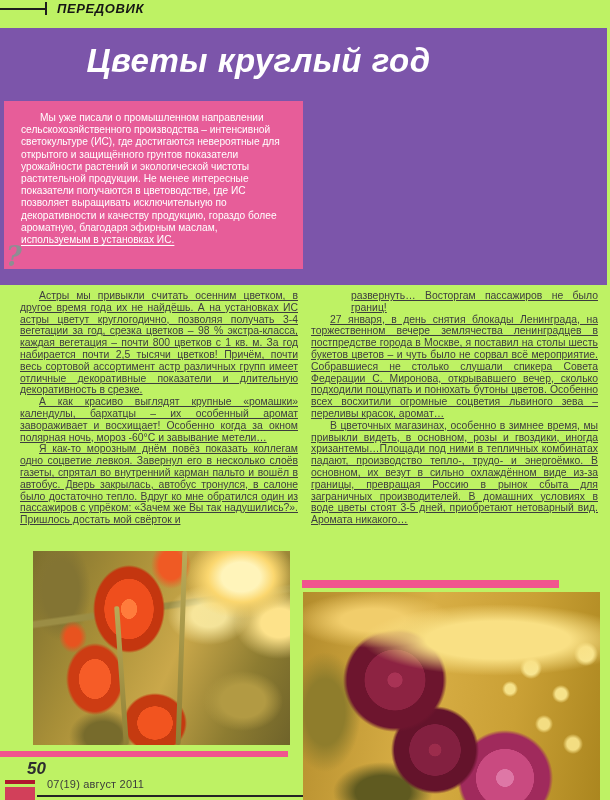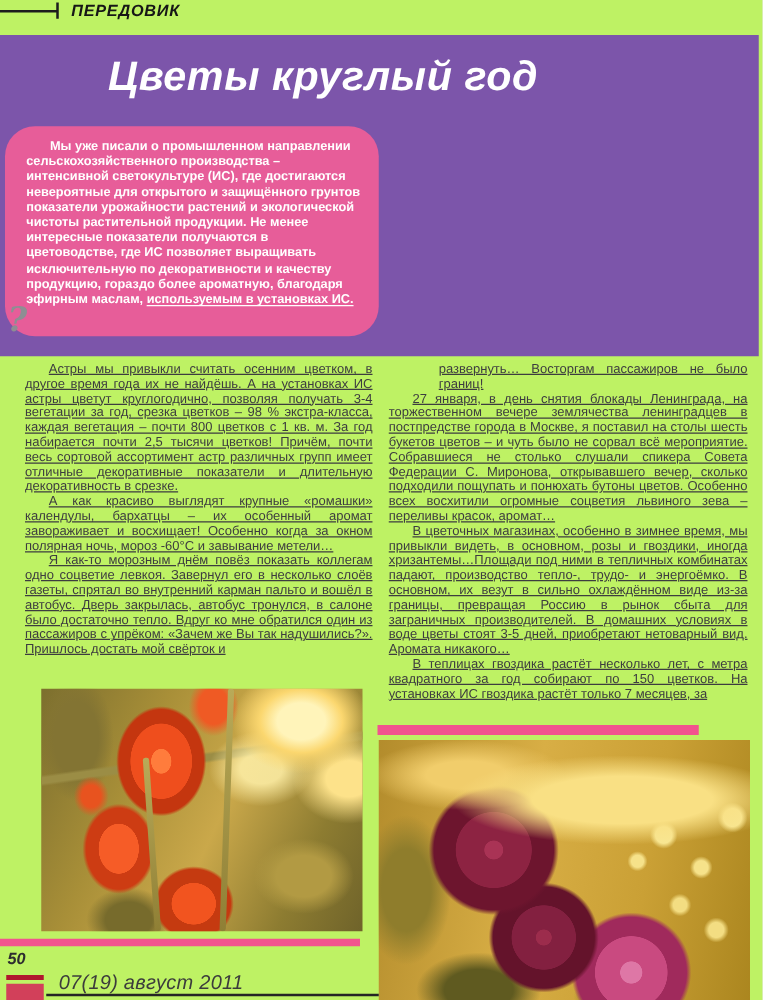--- a/index.html
+++ b/index.html
@@ -16,22 +16,22 @@
   }
   
   .banner{position:absolute;left:0;top:28px;width:607px;height:257px;background:#7c55aa;}
   .title{
     position:absolute;top:14px;left:0;right:90px;text-align:center;
     font-size:33px;font-weight:bold;font-style:italic;color:#ffffff;letter-spacing:.5px;
   }
   
   .introbox{
     position:absolute;left:4px;top:73px;width:268px;height:147px;
-    background:#e75d99;color:#ffffff;font-weight:bold;
-    font-size:10.2px;line-height:12.2px;padding:11px 14px 10px 17px;border-radius:24px;
+    background:#e75d99;color:#ffffff;font-weight:normal;
+    font-size:10.2px;line-height:12.2px;padding:11px 14px 10px 17px;
   }
   .introbox p{margin:0;text-indent:19px;}
   .intro-underline{text-decoration:underline;text-underline-offset:2px;}
   .qmark{
     position:absolute;left:6px;top:215px;font-family:"DejaVu Serif",serif;
     font-style:italic;font-weight:bold;font-size:27px;color:#8e8e93;line-height:1;
   }
   
   .photo{position:absolute;overflow:hidden;}
   .photo-asters{
@@ -101,24 +101,24 @@
   .col{position:absolute;top:290px;color:#3d3d3f;font-size:10.4px;line-height:11.8px;text-align:justify;text-decoration:underline;}
   .col p{margin:0;text-indent:19px;}
   .col p.noindent{text-indent:0;margin-left:40px;}
   .col-left{left:20px;width:278px;}
   .col-right{left:311px;width:287px;}
   
   .pinkbar{position:absolute;background:#f1548e;}
   .pinkbar-right{left:302px;top:580px;width:257px;height:8px;}
   .pinkbar-left{left:0;top:751px;width:288px;height:6px;}
   
-  .pagenum{position:absolute;left:6px;top:759px;font-size:13px;font-weight:bold;font-style:italic;color:#2d2d2f;}
+  .pagenum{position:absolute;left:27px;top:759px;font-size:17px;font-weight:bold;font-style:italic;color:#2d2d2f;}
   .footer-redbar{position:absolute;left:5px;top:780px;width:30px;height:4px;background:#b0182e;}
   .footer-redblock{position:absolute;left:5px;top:787px;width:30px;height:13px;background:#d2405a;}
-  .issue{position:absolute;left:47px;top:778px;font-size:16px;color:#3c3c3c;letter-spacing:.2px;font-style:italic;}
+  .issue{position:absolute;left:47px;top:778px;font-size:11px;color:#3c3c3c;letter-spacing:.2px;}
   .bottom-rule{position:absolute;left:37px;top:795px;width:266px;height:2px;background:#242424;}
 </style>
 </head>
 <body>
 
 <div class="page">
 
   <div class="kicker-rule"></div>
   <div class="kicker-tick"></div>
   <div class="kicker">ПЕРЕДОВИК</div>
@@ -134,21 +134,20 @@
 
   <div class="col col-left">
     <p>Астры мы привыкли считать осенним цветком, в другое время года их не найдёшь. А на установках ИС астры цветут круглогодично, позволяя получать 3-4 вегетации за год, срезка цветков – 98 % экстра-класса, каждая вегетация – почти 800 цветков с 1 кв. м. За год набирается почти 2,5 тысячи цветков! Причём, почти весь сортовой ассортимент астр различных групп имеет отличные декоративные показатели и длительную декоративность в срезке.</p>
     <p>А как красиво выглядят крупные «ромашки» календулы, бархатцы – их особенный аромат завораживает и восхищает! Особенно когда за окном полярная ночь, мороз -60°С и завывание метели…</p>
     <p>Я как-то морозным днём повёз показать коллегам одно соцветие левкоя. Завернул его в несколько слоёв газеты, спрятал во внутренний карман пальто и вошёл в автобус. Дверь закрылась, автобус тронулся, в салоне было достаточно тепло. Вдруг ко мне обратился один из пассажиров с упрёком: «Зачем же Вы так надушились?». Пришлось достать мой свёрток и</p>
   </div>
   <div class="col col-right">
     <p class="noindent">развернуть… Восторгам пассажиров не было границ!</p>
     <p>27 января, в день снятия блокады Ленинграда, на торжественном вечере землячества ленинградцев в постпредстве города в Москве, я поставил на столы шесть букетов цветов – и чуть было не сорвал всё мероприятие. Собравшиеся не столько слушали спикера Совета Федерации С. Миронова, открывавшего вечер, сколько подходили пощупать и понюхать бутоны цветов. Особенно всех восхитили огромные соцветия львиного зева – переливы красок, аромат…</p>
     <p>В цветочных магазинах, особенно в зимнее время, мы привыкли видеть, в основном, розы и гвоздики, иногда хризантемы…Площади под ними в тепличных комбинатах падают, производство тепло-, трудо- и энергоёмко. В основном, их везут в сильно охлаждённом виде из-за границы, превращая Россию в рынок сбыта для заграничных производителей. В домашних условиях в воде цветы стоят 3-5 дней, приобретают нетоварный вид. Аромата никакого…</p>
-    <p>В теплицах гвоздика растёт несколько лет, с метра квадратного за год собирают по 150 цветков. На установках ИС гвоздика растёт только 7 месяцев, за</p>
   </div>
 
   <div class="photo photo-snap">
     <div class="stem stem1"></div>
     <div class="stem stem2"></div>
   </div>
 
   <div class="pinkbar pinkbar-right"></div>
   <div class="pinkbar pinkbar-left"></div>
 

